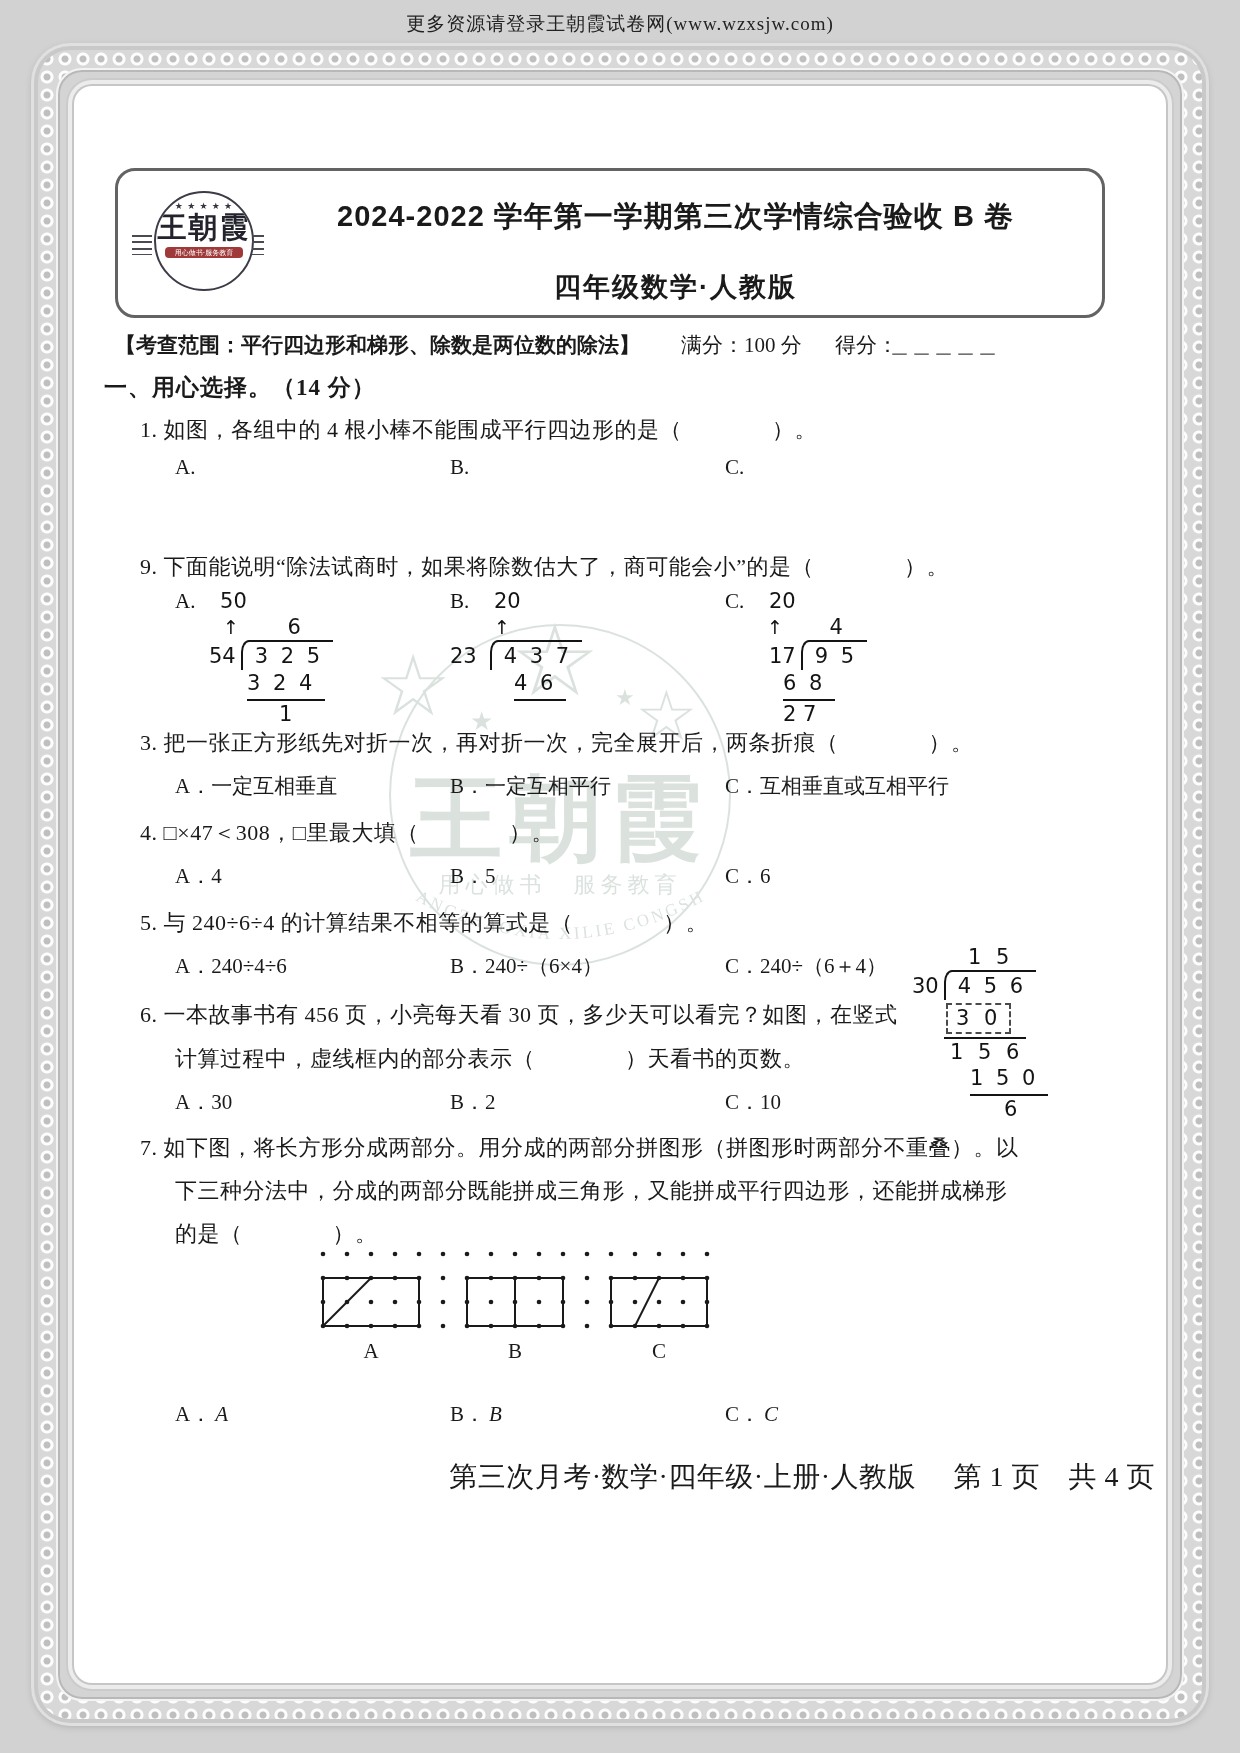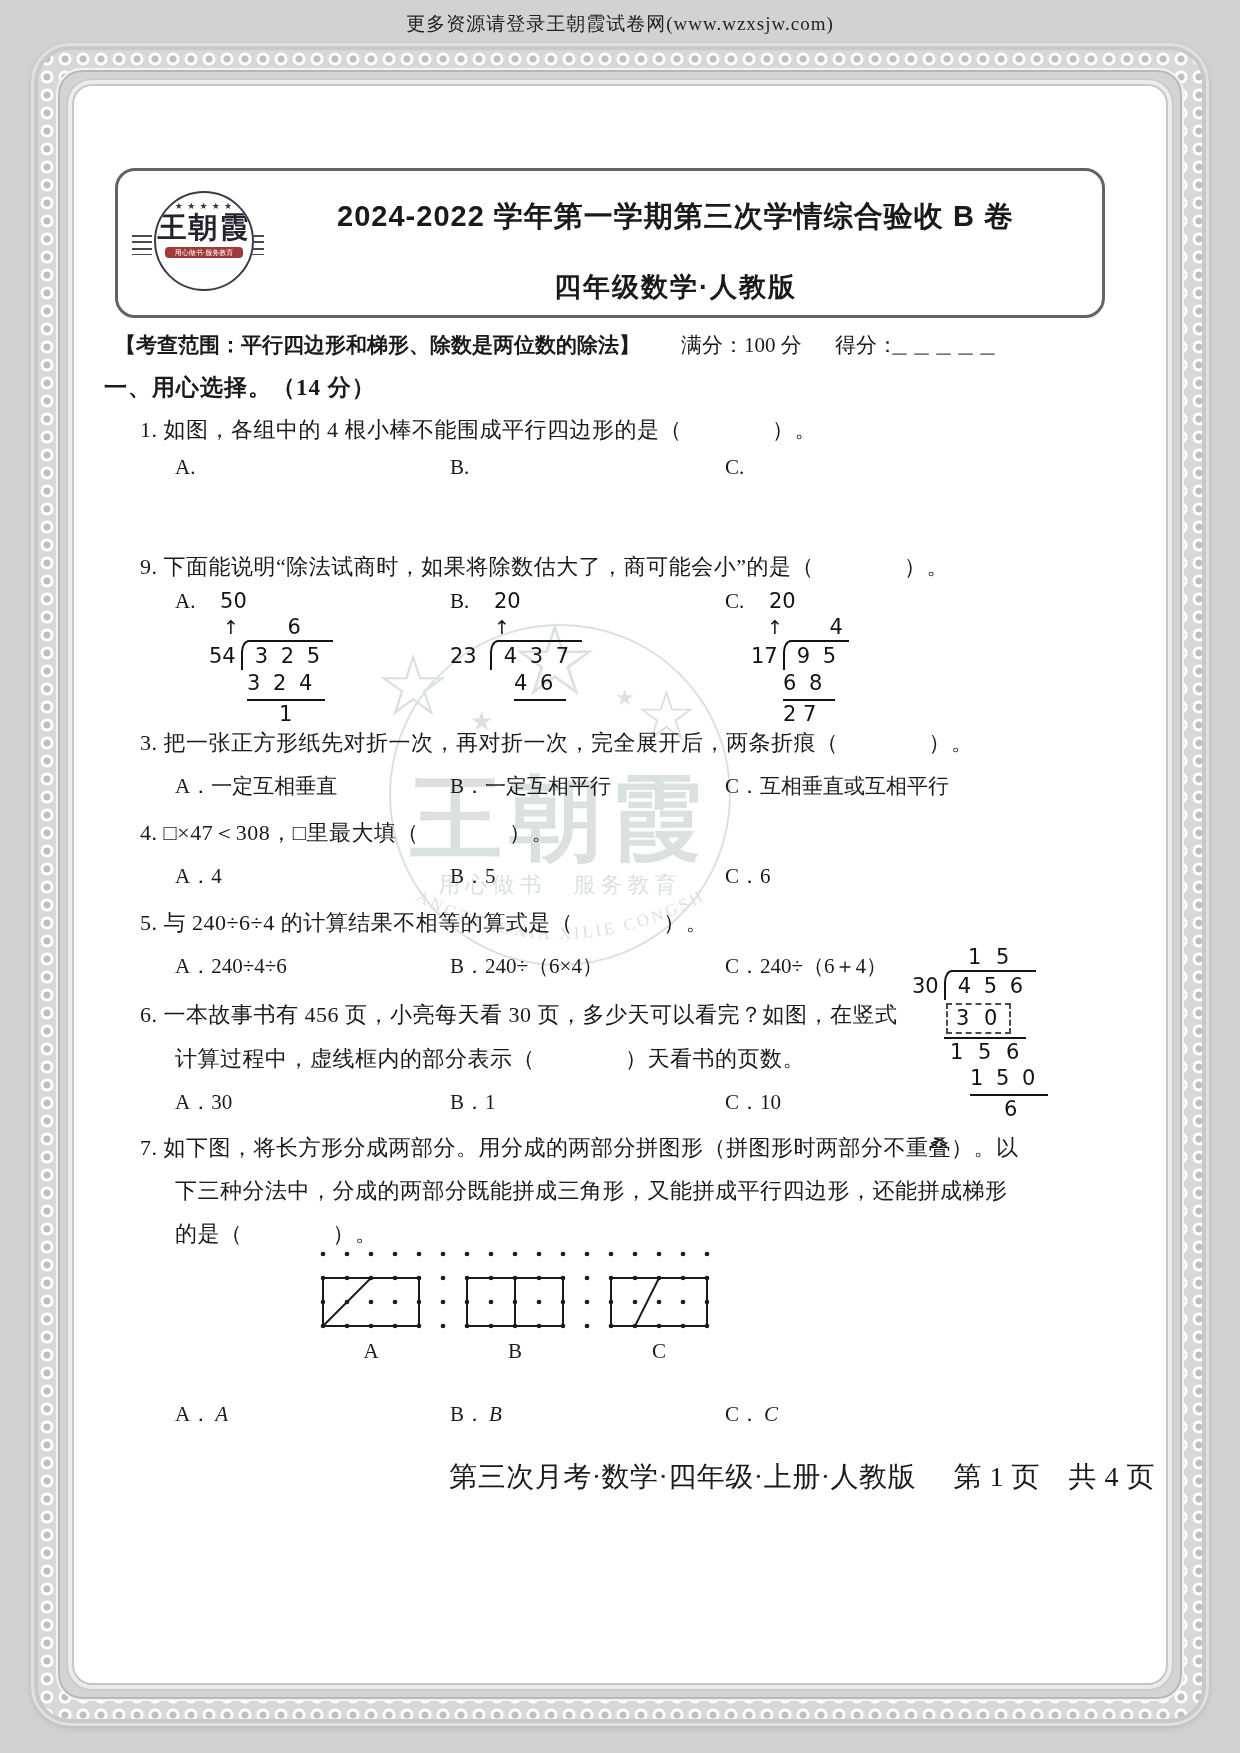--- a/index.html
+++ b/index.html
@@ -273,21 +273,21 @@
 
   <div class="ldiv" style="left:725px; top:588px;">
     <div class="ld-r1">
       <span class="ld-label">C.</span>
       <span class="ld-est">20</span>
     </div>
     <div class="ld-r2">
       <span class="ld-arrow" style="margin-left:42px;">↑</span>
       <span style="margin-left:40px;">4</span>
     </div>
-    <div class="ld-main" style="margin-left:26px;">
+    <div class="ld-main" style="margin-left:44px;">
       <span class="ld-divisor">17</span>
       <span class="ld-dividend">9 5</span>
     </div>
     <div class="ld-prod" style="margin-left:58px;">
       <span class="u">6 8</span>
     </div>
     <div style="margin-left:58px;">2 7</div>
   </div>
 
   <div class="qtext" style="top:728px;">3. 把一张正方形纸先对折一次，再对折一次，完全展开后，两条折痕（　　　　）。</div>
@@ -325,21 +325,21 @@
     <div class="ld-prod" style="margin-left:58px;">
       <span class="u">1 5 0</span>
     </div>
     <div style="margin-left:92px;">6</div>
   </div>
 
   <div class="qtext" style="top:1000px;">6. 一本故事书有 456 页，小亮每天看 30 页，多少天可以看完？如图，在竖式</div>
   <div class="qtext indent" style="top:1044px;">计算过程中，虚线框内的部分表示（　　　　）天看书的页数。</div>
   <div class="opt-row" style="top:1088px;">
     <span class="opt">A．30</span>
-    <span class="opt">B．1</span>
+    <span class="opt">B．2</span>
     <span class="opt">C．10</span>
   </div>
 
   <div class="qtext" style="top:1133px;">7. 如下图，将长方形分成两部分。用分成的两部分拼图形（拼图形时两部分不重叠）。以</div>
   <div class="qtext indent" style="top:1176px;">下三种分法中，分成的两部分既能拼成三角形，又能拼成平行四边形，还能拼成梯形</div>
   <div class="qtext indent" style="top:1219px;">的是（　　　　）。</div>
 
   <svg class="q7fig" width="400" height="122" viewBox="0 0 400 122">
       <circle cx="8" cy="8" r="2.3" fill="#1a1a1a"></circle>
       <circle cx="32" cy="8" r="2.3" fill="#1a1a1a"></circle>

